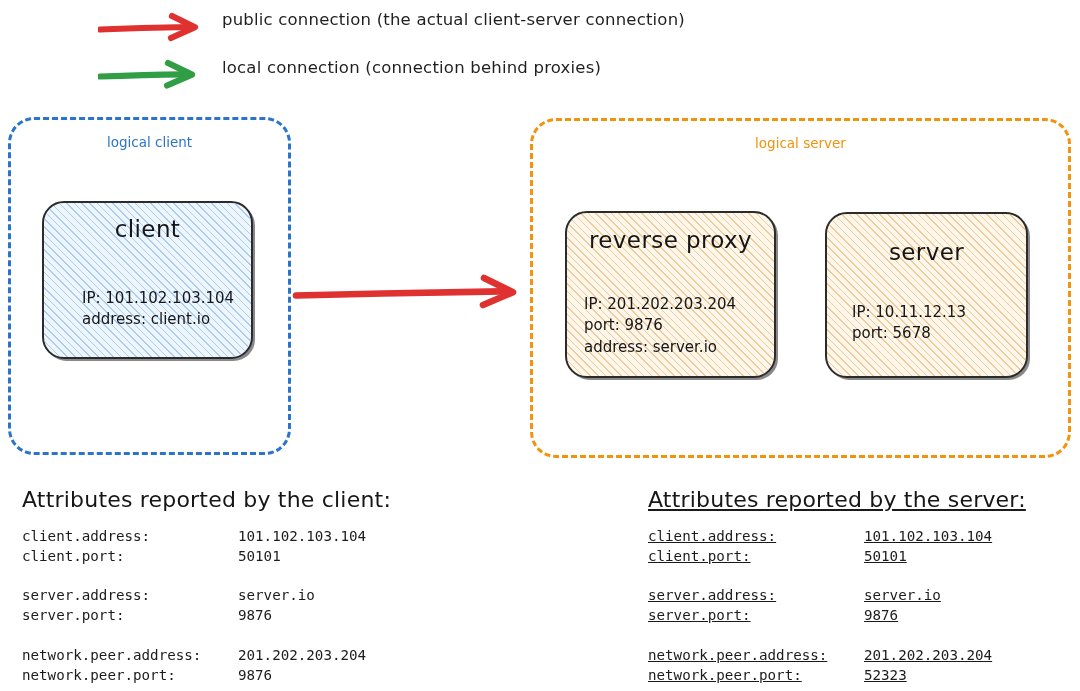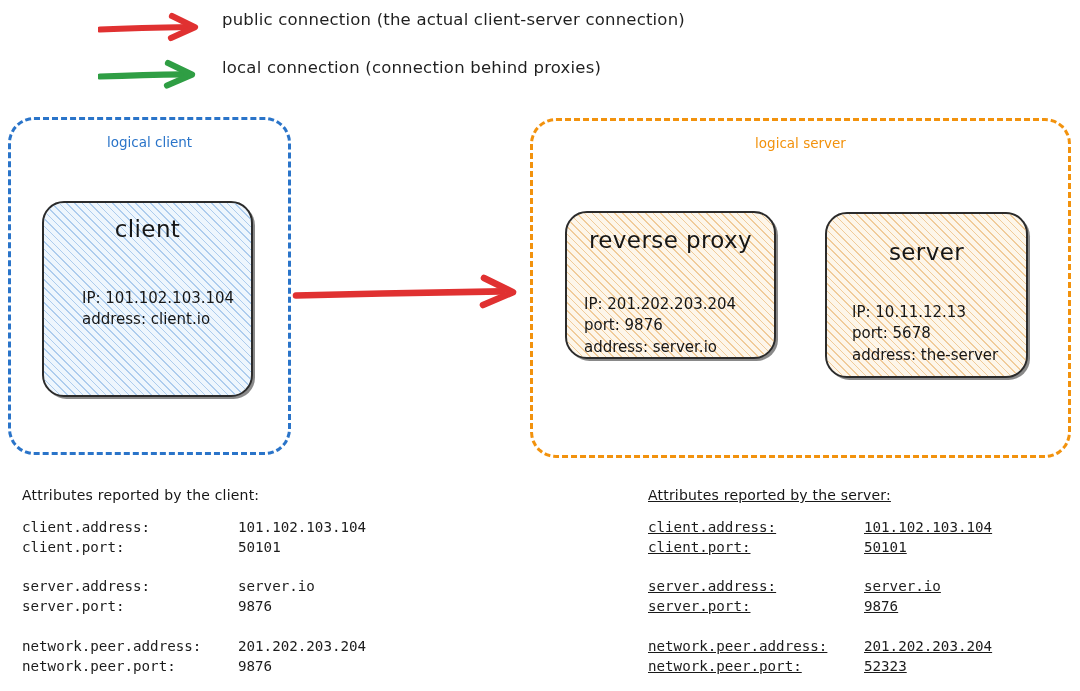--- a/index.html
+++ b/index.html
@@ -120,25 +120,25 @@
     position: absolute;
     font-family: "DejaVu Sans", sans-serif;
     font-size: 15px;
     line-height: 1.42;
     color: #161616;
     white-space: nowrap;
   }
   .node-lines div { white-space: nowrap; }
 
   
-  #node-client { left: 42px; top: 201px; width: 211px; height: 196px; }
+  #node-client { left: 42px; top: 201px; width: 211px; height: 158px; }
   #node-client .node-title { top: 12px; }
   #node-client .node-lines { left: 38px; top: 85px; }
 
-  #node-reverse-proxy { left: 565px; top: 211px; width: 211px; height: 148px; }
+  #node-reverse-proxy { left: 565px; top: 211px; width: 211px; height: 167px; }
   #node-reverse-proxy .node-title { top: 13px; }
   #node-reverse-proxy .node-lines { left: 17px; top: 81px; }
 
   #node-server { left: 825px; top: 212px; width: 203px; height: 166px; }
   #node-server .node-title { top: 24px; }
   #node-server .node-lines { left: 25px; top: 88px; }
 
   
   #public-arrow {
     position: absolute;
@@ -148,21 +148,21 @@
     height: 52px;
   }
 
   
   .attr-block { position: absolute; }
   #attrs-client { left: 22px; top: 487px; }
   #attrs-server { left: 648px; top: 487px; text-decoration: underline; }
 
   .attr-heading {
     font-family: "DejaVu Sans", sans-serif;
-    font-size: 14px;
+    font-size: 22px;
     color: #161616;
     margin: 0 0 14px 0;
     white-space: nowrap;
     letter-spacing: 0.2px;
   }
   .attr-table {
     border-collapse: collapse;
     font-family: "DejaVu Sans Mono", monospace;
     font-size: 14.2px;
     color: #1c1c1c;
@@ -235,21 +235,20 @@
   </div>
 </div>
 
 <div class="node-box node-orange" id="node-server">
   <div class="hatch"></div>
   <div class="node-inner">
     <div class="node-title">server</div>
     <div class="node-lines">
       <div>IP: 10.11.12.13</div>
       <div>port: 5678</div>
-      <div>address: the-server</div>
     </div>
   </div>
 </div>
 
 <div class="attr-block" id="attrs-client">
   <div class="attr-heading">Attributes reported by the client:</div>
   <table class="attr-table">
     <tbody id="attrs-client-body">
         <tr>
           <td class="attr-key">client.address:</td>

